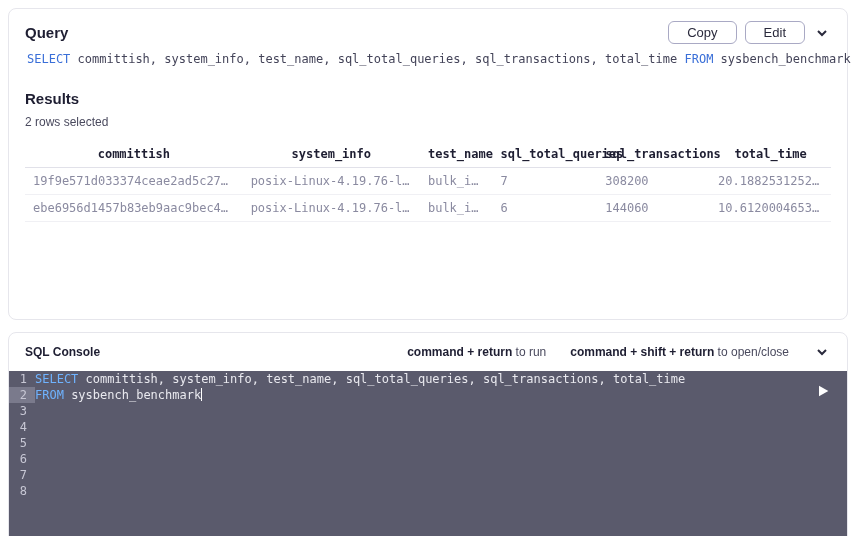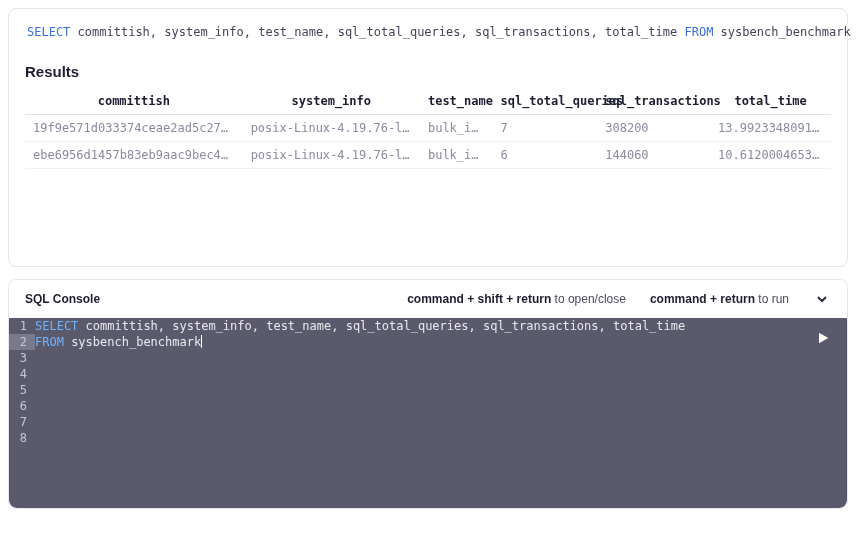--- a/index.html
+++ b/index.html
@@ -173,23 +173,36 @@
     .col-sys { width: 22%; }
     .col-test { width: 9%; }
     .col-q { width: 13%; }
     .col-tx { width: 14%; }
     .col-time { width: 15%; }
   </style>
 </head>
 <body>
 
 <div class="card">
+  <div class="header-row">
+    <div class="header-title">Query</div>
+    <div class="header-actions">
+      <button class="btn">Copy</button>
+      <button class="btn">Edit</button>
+      <span class="chevron">
+        <svg viewBox="0 0 24 24" width="16" height="16" fill="none" stroke="currentColor" stroke-width="3">
+            <polyline points="6 9 12 15 18 9"></polyline>
+          </svg>
+      </span>
+    </div>
+  </div>
   <div class="sql-line"><span class="kw">SELECT</span><span> committish, system_info, test_name, sql_total_queries, sql_transactions, total_time </span><span class="kw">FROM</span><span class="tbl"> sysbench_benchmark</span></div>
 
   <div class="results-title">Results</div>
+  <div class="rows-selected">2 rows selected</div>
 
   <div class="results-wrap">
     <table class="results">
       <colgroup>
         <col class="col-commit">
           <col class="col-sys">
           <col class="col-test">
           <col class="col-q">
           <col class="col-tx">
           <col class="col-time">
@@ -204,41 +217,41 @@
           <th>total_time</th>
         </tr>
       </thead>
       <tbody id="results-body">
           <tr>
             <td>19f9e571d033374ceae2ad5c277b9cfe905cdd6…</td>
             <td>posix-Linux-4.19.76-linuxkit</td>
             <td>bulk_insert</td>
             <td>7</td>
             <td>308200</td>
-            <td>13.9923348091171</td>
+            <td>20.1882531252981</td>
           </tr>
           <tr>
             <td>ebe6956d1457b83eb9aac9bec4bae1596f63f26…</td>
             <td>posix-Linux-4.19.76-linuxkit</td>
             <td>bulk_insert</td>
             <td>6</td>
             <td>144060</td>
             <td>10.612000465393066</td>
           </tr>
         </tbody>
     </table>
   </div>
 </div>
 
 <div class="console-card">
   <div class="console-head">
     <div class="console-title">SQL Console</div>
     <div class="hints">
+      <span><b>command + return</b><span> to run</span></span>
       <span><b>command + shift + return</b><span> to open/close</span></span>
-      <span><b>command + return</b><span> to run</span></span>
       <span class="chevron">
         <svg viewBox="0 0 24 24" width="16" height="16" fill="none" stroke="currentColor" stroke-width="3">
             <polyline points="6 9 12 15 18 9"></polyline>
           </svg>
       </span>
     </div>
   </div>
   <div class="editor">
     <div class="editor-lines" id="editor-lines">
         <div class="editor-row">

